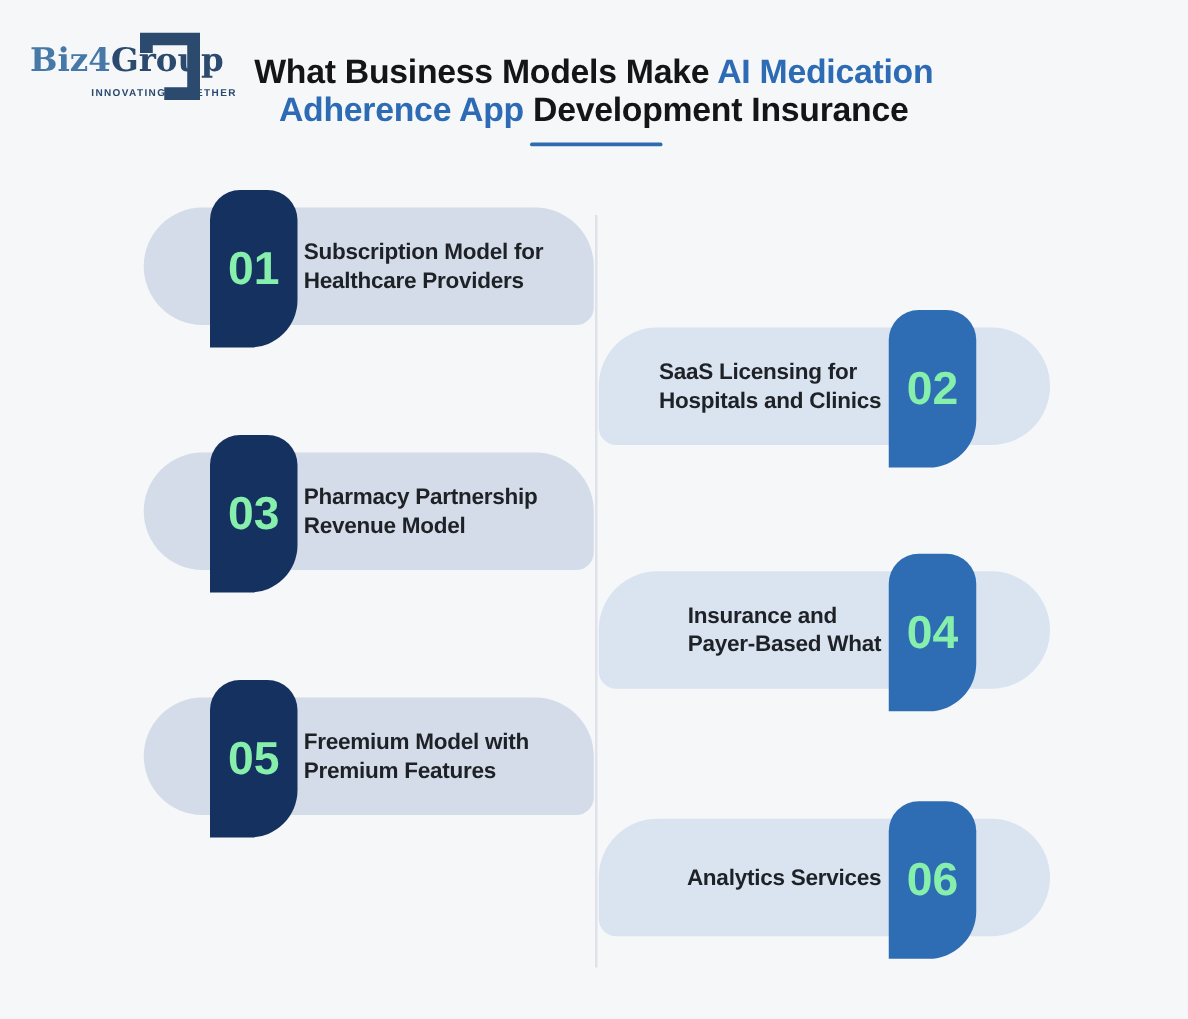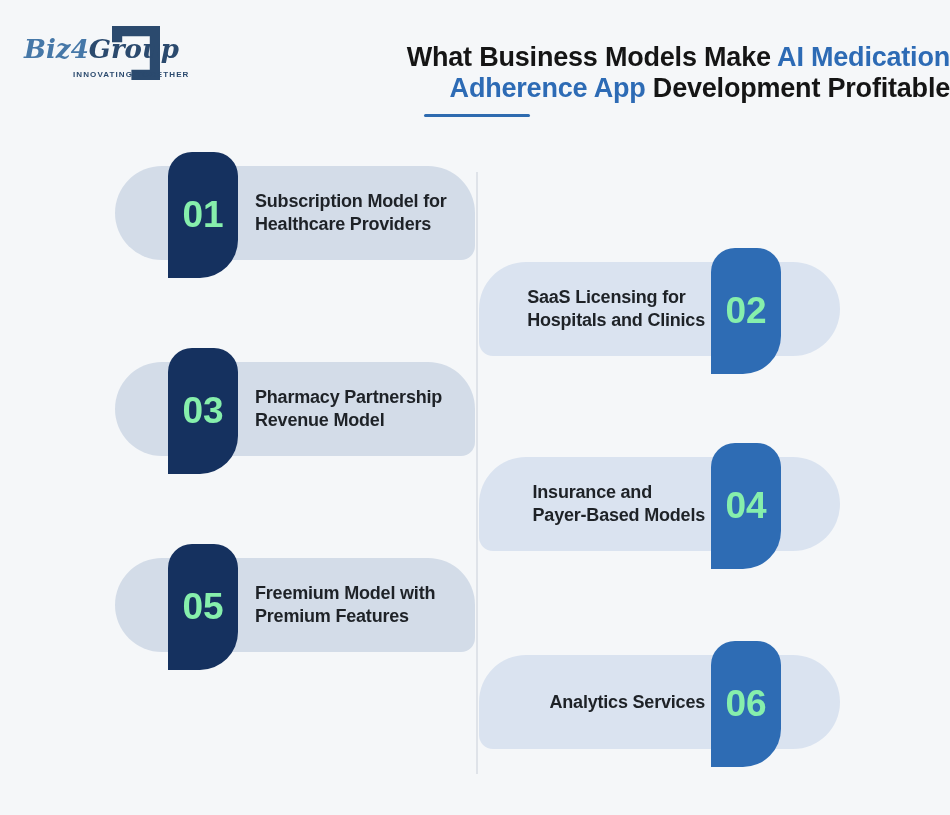--- a/index.html
+++ b/index.html
@@ -13,35 +13,35 @@
     margin:0 auto;
     background:var(--background,#f5f7f9);
     overflow:hidden;
   }
 
   
   .logo{position:absolute;left:24px;top:16px;width:170px;height:72px;}
   .logo-mark{position:absolute;left:88px;top:10px;width:48px;height:54px;z-index:1;}
   .logo-text{
     position:absolute;left:0;top:18px;z-index:2;
-    font-family:"DejaVu Serif",serif;font-style:italic;font-weight:bold;
+    font-family:"DejaVu Serif",serif;font-weight:bold;
     font-size:26px;line-height:30px;white-space:nowrap;
   }
   .logo-text .blue{color:var(--logo_blue,#4678a8);}
   .logo-text .navy{color:var(--logo_navy,#2b4a6e);}
   .logo-tagline{
     position:absolute;left:14px;top:54px;z-index:2;
     font-size:8px;font-weight:700;letter-spacing:1.1px;
     color:var(--logo_navy,#2b4a6e);white-space:nowrap;padding-left:35px;
   }
 
   
   .title{
     position:absolute;top:42px;left:0;width:100%;
-    text-align:right;
+    text-align:center;
     font-size:27px;line-height:31px;font-weight:700;
     color:var(--title_text,#151515);
     letter-spacing:-0.2px;
   }
   .title .hl{color:var(--title_highlight,#2d6bb5);}
   .title-underline{
     position:absolute;top:114px;left:424px;width:106px;height:3px;
     background:var(--underline,#2e6bb0);border-radius:2px;
   }
 
@@ -65,39 +65,39 @@
   }
   .left  .badge{left:168px;background:var(--badge_navy,#15315f);}
   .right .badge{left:711px;background:var(--badge_blue,#2e6cb4);}
   .num{color:#86efac;font-size:37px;font-weight:bold;letter-spacing:0;}
   .label{
     position:absolute;top:14px;height:94px;z-index:3;
     display:flex;flex-direction:column;justify-content:center;
     font-size:18px;font-weight:bold;line-height:23px;
     color:var(--item_text,#1e2227);letter-spacing:-0.2px;
   }
-  .left  .label{left:255px;text-align:left;align-items:flex-start;}
+  .left  .label{left:243px;text-align:left;align-items:flex-start;}
   .right .label{right:245px;text-align:right;align-items:flex-start;}
 </style>
 </head>
 <body>
 
 <div class="canvas">
 
   <div class="logo">
     <svg class="logo-mark" viewBox="0 0 47 53" preserveAspectRatio="none">
       <path d="M0 0 H47 V53 H19 V43 H37 V10 H10 V16 H0 Z" fill="#2b4a6e"></path>
     </svg>
     <div class="logo-text"><span class="blue">Biz</span><span class="blue">4</span><span class="navy">Group</span></div>
     <div class="logo-tagline">INNOVATING TOGETHER</div>
   </div>
 
   <div class="title">
     <div><span>What Business Models Make </span><span class="hl">AI Medication</span></div>
-    <div><span class="hl">Adherence App</span><span> Development Profitable</span></div>
+    <div><span class="hl">Adherence App</span><span> Development Insurance</span></div>
   </div>
   <div class="title-underline"></div>
 
   <div class="center-line"></div>
 
   <div class="item left" style="top:152px">
     <div class="pill"></div>
     <div class="badge">
       <span class="num">01</span>
     </div>
@@ -129,21 +129,21 @@
     </div>
   </div>
 
   <div class="item right" style="top:443px">
     <div class="pill"></div>
     <div class="badge">
       <span class="num">04</span>
     </div>
     <div class="label">
       <div>Insurance and</div>
-      <div>Payer-Based Models</div>
+      <div>Payer-Based What</div>
     </div>
   </div>
 
   <div class="item left" style="top:544px">
     <div class="pill"></div>
     <div class="badge">
       <span class="num">05</span>
     </div>
     <div class="label">
       <div>Freemium Model with</div>

